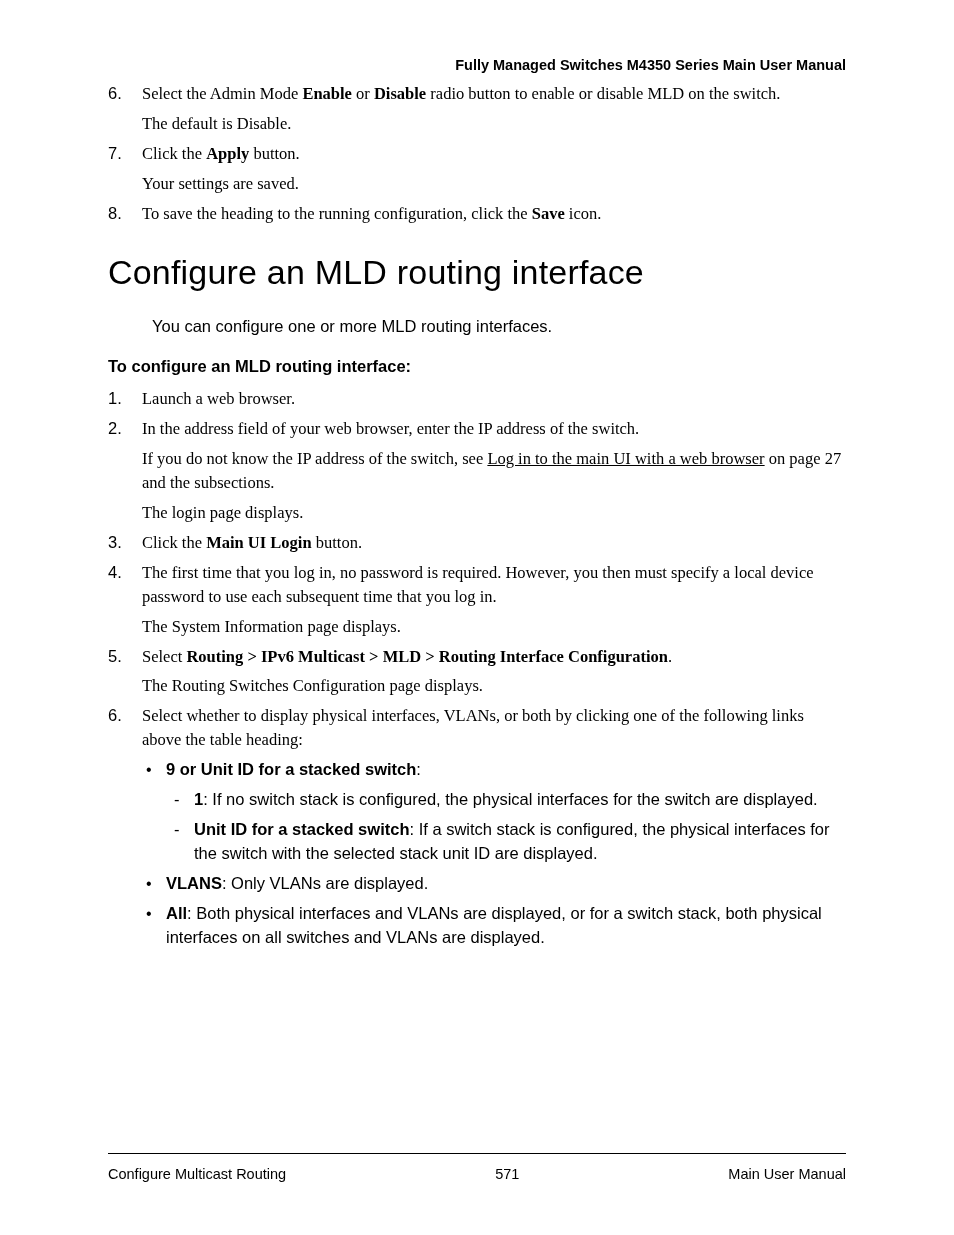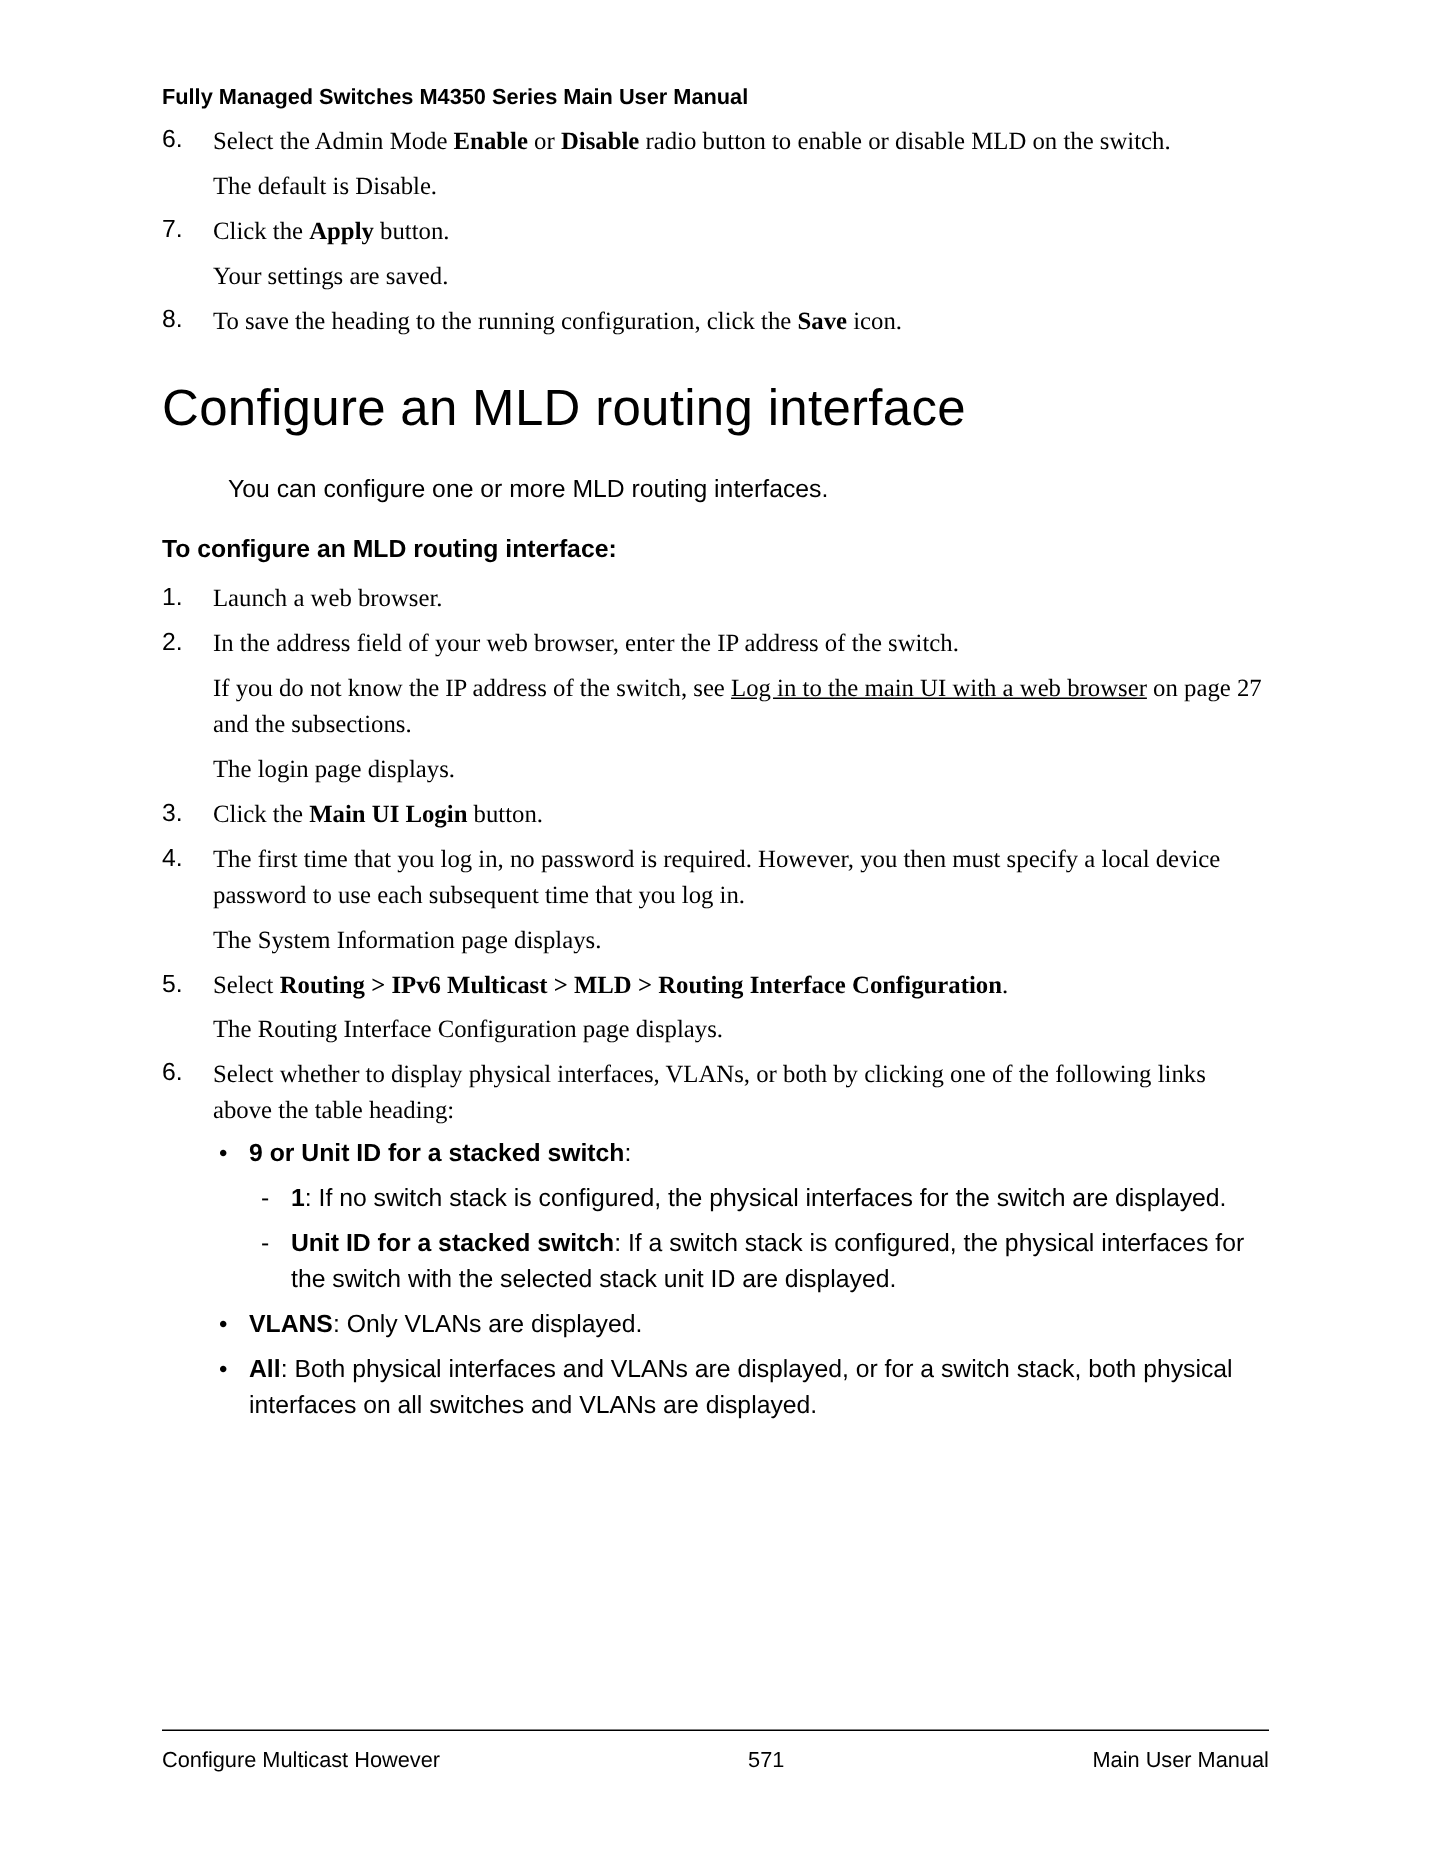--- a/index.html
+++ b/index.html
@@ -12,21 +12,21 @@
     background: #fff;
   }
   .page {
     width: 954px;
     height: 1235px;
     box-sizing: border-box;
     padding: 55px 108px 30px 108px;
     position: relative;
   }
   .doc-header {
-    text-align: left;
+    text-align: right;
     font-weight: bold;
     font-size: 14.5px;
   }
   .heading {
     font-size: 34px;
     font-weight: 300;
     margin: 22px 0 18px 0;
     font-family: "Helvetica Neue", Arial, sans-serif;
     letter-spacing: 0.2px;
   }
@@ -160,21 +160,21 @@
       <p><span>Click the </span><b>Main UI Login</b><span> button.</span></p>
     </li>
     <li>
       <span class="num">4.</span>
       <p>The first time that you log in, no password is required. However, you then must specify a local device password to use each subsequent time that you log in.</p>
       <p>The System Information page displays.</p>
     </li>
     <li>
       <span class="num">5.</span>
       <p><span>Select </span><b>Routing &gt; IPv6 Multicast &gt; MLD &gt; Routing Interface Configuration</b><span>.</span></p>
-      <p>The Routing Interface Configuration page displays.</p>
+      <p>The Routing Switches Configuration page displays.</p>
     </li>
     <li>
       <span class="num">6.</span>
       <p>Select whether to display physical interfaces, VLANs, or both by clicking one of the following links above the table heading:</p>
       <ul class="bullets">
         <li>
           <b>9 or Unit ID for a stacked switch</b><span>:</span>
           <ul class="dashes">
             <li><b>1</b><span>: If no switch stack is configured, the physical interfaces for the switch are displayed.</span></li>
             <li><b>Unit ID for a stacked switch</b><span>: If a switch stack is configured, the physical interfaces for the switch with the selected stack unit ID are displayed.</span></li>
@@ -182,19 +182,19 @@
         </li>
         <li><b>VLANS</b><span>: Only VLANs are displayed.</span></li>
         <li><b>All</b><span>: Both physical interfaces and VLANs are displayed, or for a switch stack, both physical interfaces on all switches and VLANs are displayed.</span></li>
       </ul>
     </li>
   </ol>
 
   <div class="footer">
     <div class="footer-rule"></div>
     <div class="footer-row">
-      <span>Configure Multicast However</span>
+      <span>Configure Multicast Routing</span>
       <span>571</span>
       <span>Main User Manual</span>
     </div>
   </div>
 
 </div>
 
 </body></html>

